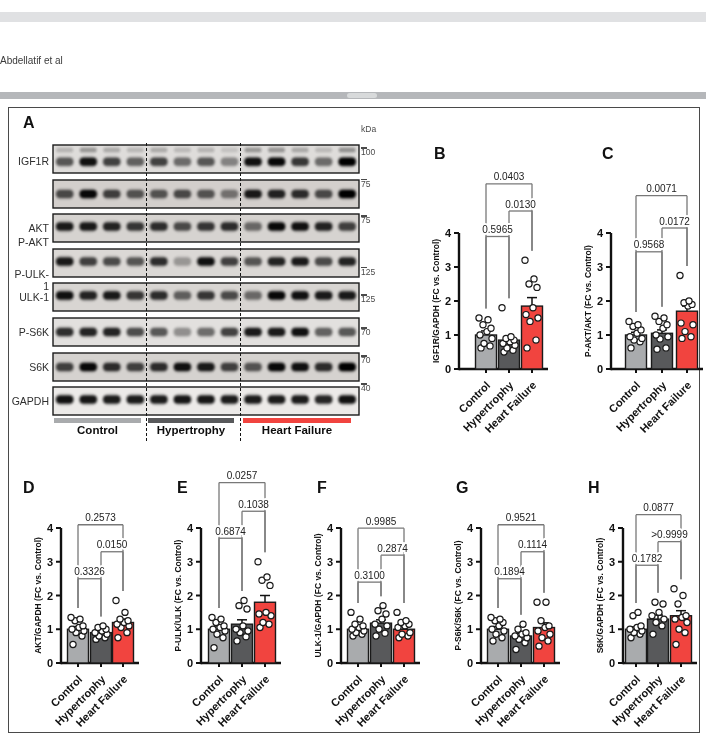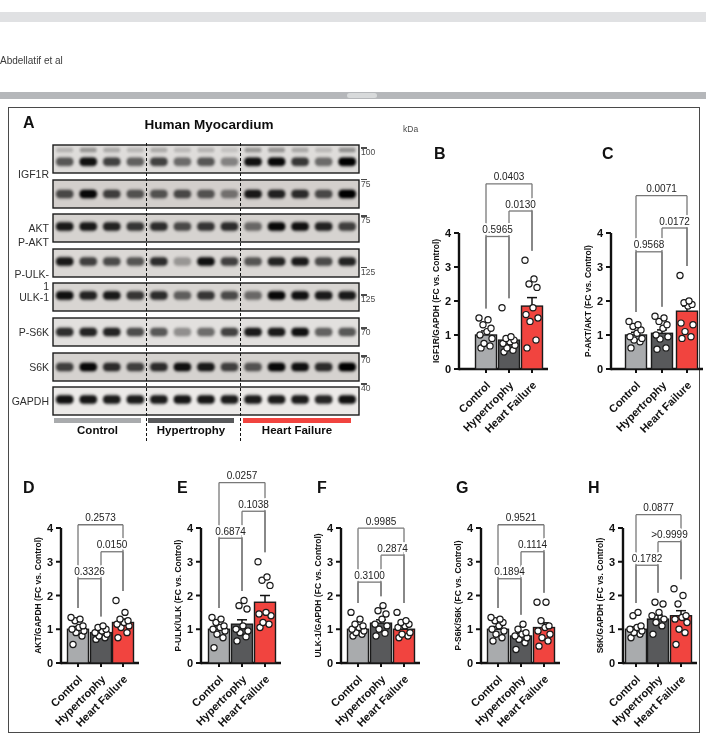--- a/index.html
+++ b/index.html
@@ -30,23 +30,22 @@
 <div class="stage">
   <div class="bar1"></div>
   <div class="runhead">
     <span class="lft">Abdellatif et al</span>
   </div>
   <div class="bar2">
     <div class="handle"></div>
   </div>
   <div class="figure-box" id="figbox">
       <div class="panelLetter" style="left: 14px; top: 6px;">A</div>
-      <div class="pa-title" style="left: 80px; top: 9px; width: 240px;">Human Myocardium</div>
-      <div class="kda" style="left: 352px; top: 16px; margin-left: 42px;">kDa</div>
-      <div class="blot-label" style="top: 60px;">IGF1R</div>
+      <div class="kda" style="left: 352px; top: 16px;">kDa</div>
+      <div class="blot-label" style="top: 47px;">IGF1R</div>
       <div style="left: 44px; top: 37px; width: 306px; height: 28px;">
         <svg width="306" height="28">
           <defs>
             <filter id="bl0" x="-40%" y="-60%" width="180%" height="240%">
               <feGaussianBlur stdDeviation="1.3"></feGaussianBlur>
             </filter>
           </defs>
           <rect x="0" y="0" width="306" height="28" fill="#dedcda" stroke="#1b1b1b" stroke-width="1.4"></rect>
           <rect x="1.7000000000000002" y="10.8" width="20" height="12" rx="6" fill="#000" opacity="0.12" filter="url(#bl0)"></rect>
           <rect x="3.2" y="12.8" width="17" height="8" rx="4" fill="#050505" opacity="0.55" filter="url(#bl0)"></rect>

